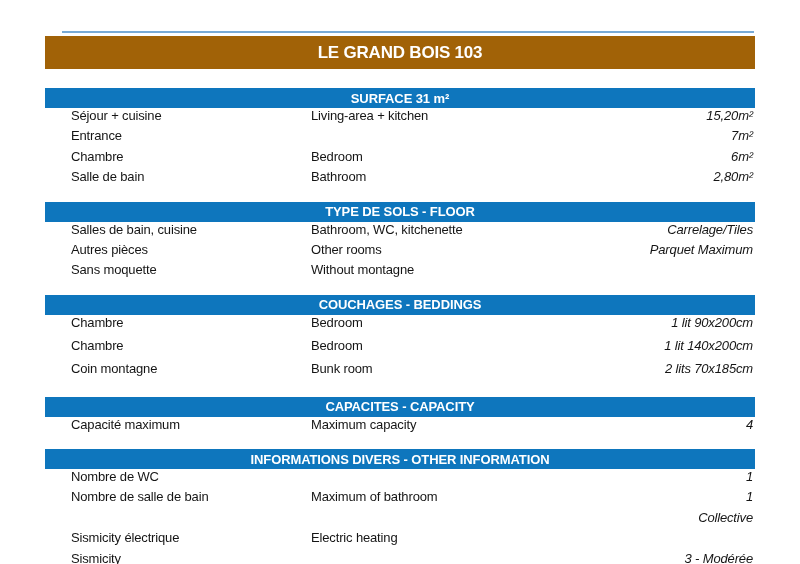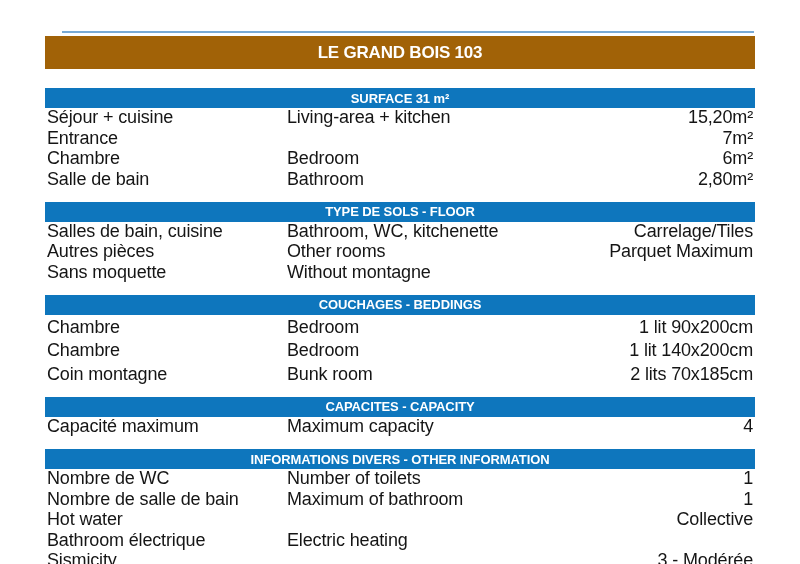--- a/index.html
+++ b/index.html
@@ -48,30 +48,31 @@
     font-weight: bold;
     font-size: 13px;
     letter-spacing: -0.1px;
     margin-top: 12px;
   }
   section.gap3 { margin-top: 3px; }
   section.gap2 { margin-top: 2px; }
   .row {
     height: 20.4px;
     display: flex;
-    align-items: flex-end;
-    font-size: 18px;
+    align-items: flex-start;
+    font-size: 13px;
     letter-spacing: -0.15px;
     padding-left: 2px;
     padding-right: 2px;
+    margin-left: 24px;
   }
   .beddings .row { height: 23.3px; }
   .row .c1 { width: 240px; white-space: nowrap; overflow: hidden; }
   .row .c2 { width: 300px; white-space: nowrap; overflow: hidden; }
-  .row .c3 { flex: 1; text-align: right; white-space: nowrap; }
+  .row .c3 { flex: 1; text-align: right; white-space: nowrap; font-style: italic; }
 </style>
 </head>
 <body>
 
 <div class="page">
 
   <div class="artifact-line"></div>
 
   <div class="doc">
 
@@ -156,34 +157,32 @@
         <span class="c3">4</span>
       </div>
     </section>
 
     <section>
       <div class="sec-header">
         <span>INFORMATIONS DIVERS - OTHER INFORMATION</span>
       </div>
       <div class="row">
         <span class="c1">Nombre de WC</span>
-        <span class="c2">Number of toilets</span>
         <span class="c3">1</span>
       </div>
       <div class="row">
         <span class="c1">Nombre de salle de bain</span>
         <span class="c2">Maximum of bathroom</span>
         <span class="c3">1</span>
       </div>
       <div class="row">
-        <span class="c2">Hot water</span>
         <span class="c3">Collective</span>
       </div>
       <div class="row">
-        <span class="c1">Bathroom électrique</span>
+        <span class="c1">Sismicity électrique</span>
         <span class="c2">Electric heating</span>
         <span class="c3"></span>
       </div>
       <div class="row">
         <span class="c2">Sismicity</span>
         <span class="c3">3 - Modérée</span>
       </div>
     </section>
 
   </div>

